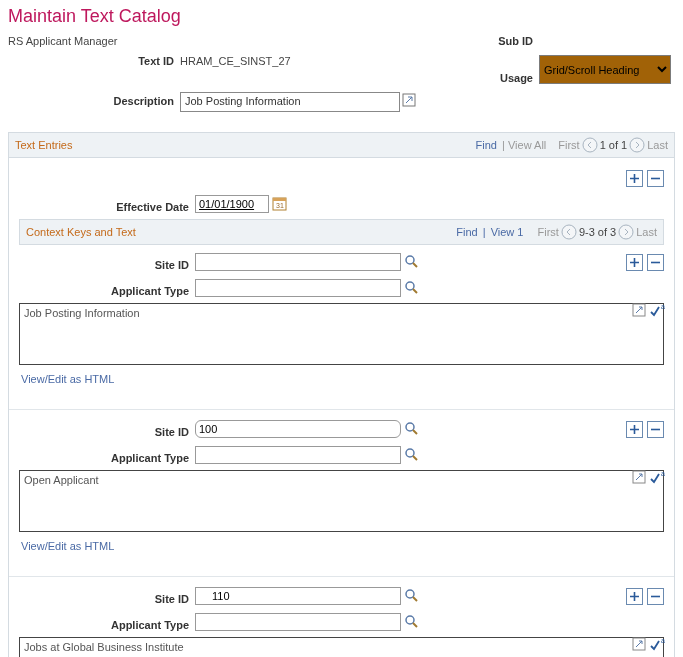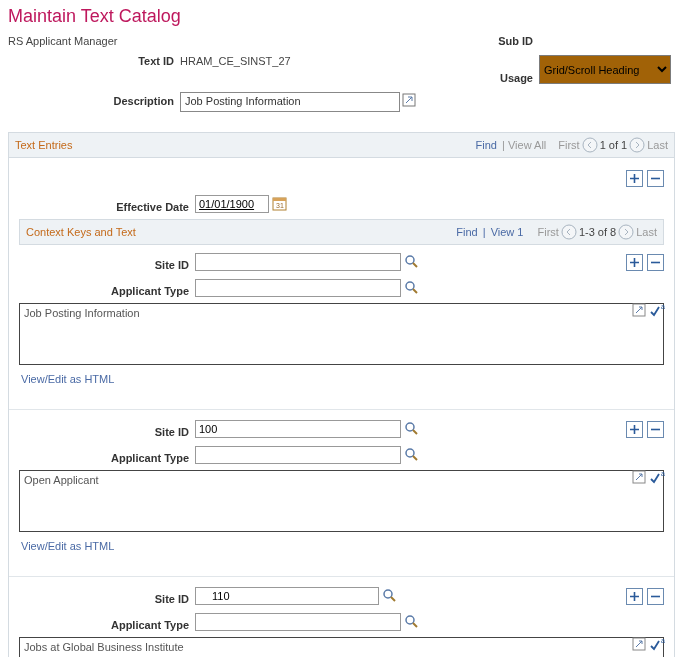--- a/index.html
+++ b/index.html
@@ -147,21 +147,21 @@
         <a href="#" class="linklike">View 1</a>
       </span>
       <span class="pager">
         <span class="dim">First</span>
         <span class="navcircle">
             <svg width="16" height="16">
               <circle cx="8" cy="8" r="7" fill="#f4f6f8" stroke="#a8b4c0"></circle>
               <path d="M9 5 L6 8 L9 11" stroke="#a8b4c0" fill="none"></path>
             </svg>
           </span>
-        <span style="color:#444">1-3 of 8</span>
+        <span style="color:#444">9-3 of 3</span>
         <span class="navcircle">
             <svg width="16" height="16">
               <circle cx="8" cy="8" r="7" fill="#f4f6f8" stroke="#a8b4c0"></circle>
               <path d="M7 5 L10 8 L7 11" stroke="#a8b4c0" fill="none"></path>
             </svg>
           </span>
         <span class="dim">Last</span>
       </span>
     </div>
 
@@ -219,21 +219,21 @@
       </div>
       <a href="#" class="linklike ve-link">View/Edit as HTML</a>
     </div>
 
     <hr class="sep">
 
     <div class="ctx-row">
       <div class="form-row">
         <span class="fl">Site ID</span>
         <span class="fi">
-          <input type="text" style="width: 206px;" value="100">
+          <input type="text" style="width: 206px; border-radius: 6px;" value="100">
           <span class="lookup">
               <svg width="16" height="16">
                 <circle cx="6" cy="6" r="4" fill="none" stroke="#5a7aa8" stroke-width="1.5"></circle>
                 <line x1="9" y1="9" x2="13" y2="13" stroke="#a07a30" stroke-width="2"></line>
               </svg>
             </span>
         </span>
         <span class="side-actions">
           <span class="sq-btn">
               <svg width="11" height="11">
@@ -276,21 +276,21 @@
       </div>
       <a href="#" class="linklike ve-link">View/Edit as HTML</a>
     </div>
 
     <hr class="sep">
 
     <div class="ctx-row">
       <div class="form-row">
         <span class="fl">Site ID</span>
         <span class="fi">
-          <input type="text" style="width: 184px; padding-left: 16px;" value="110">
+          <input type="text" style="width: 206px; padding-left: 16px;" value="110">
           <span class="lookup">
               <svg width="16" height="16">
                 <circle cx="6" cy="6" r="4" fill="none" stroke="#5a7aa8" stroke-width="1.5"></circle>
                 <line x1="9" y1="9" x2="13" y2="13" stroke="#a07a30" stroke-width="2"></line>
               </svg>
             </span>
         </span>
         <span class="side-actions">
           <span class="sq-btn">
               <svg width="11" height="11">

